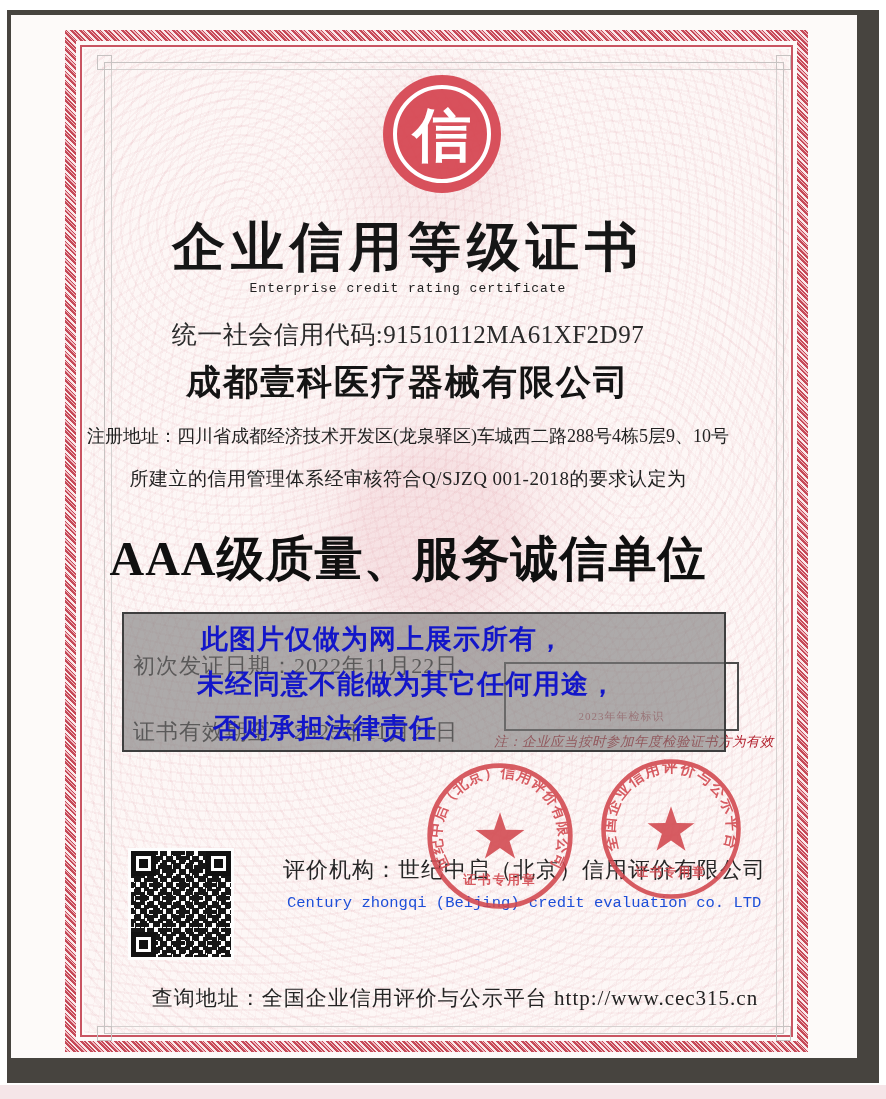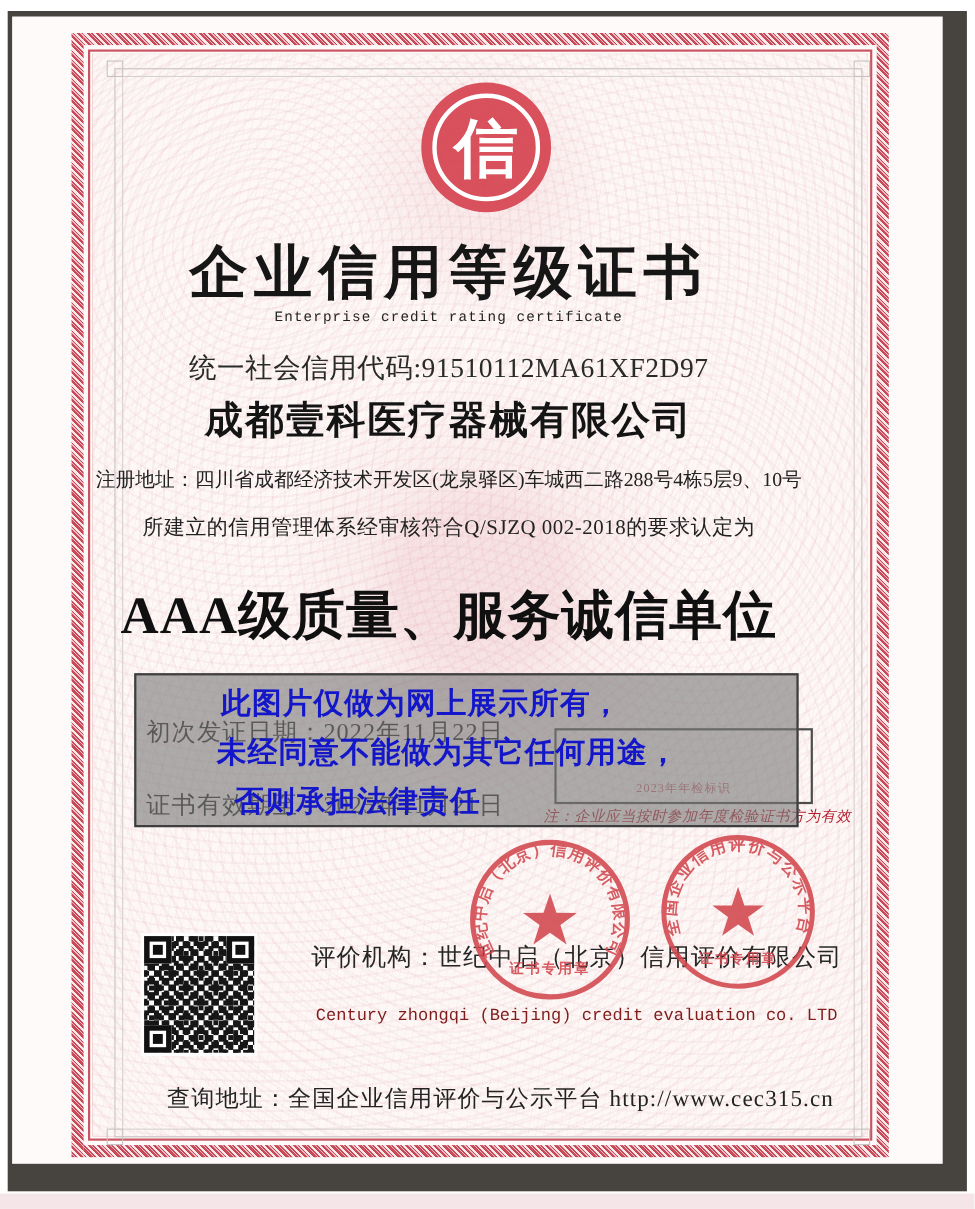--- a/index.html
+++ b/index.html
@@ -67,21 +67,21 @@
   .note { left:494px; top:733px; font-size:13.5px; font-weight:normal; font-style:italic; color:#b3222e; z-index:30; letter-spacing:.5px; }
 
   .overlay { left:122px; top:612px; width:604px; height:140px; background:rgba(124,122,123,.62); border:2px solid #3e3e3e; z-index:40; }
   .wmark { font-size:27px; font-weight:bold; color:#1316c9; z-index:50; font-family:"Liberation Sans","DejaVu Sans",sans-serif; letter-spacing:1px; }
   .wm1 { left:201px; top:621px; } .wm2 { left:197px; top:666px; } .wm3 { left:213px; top:710px; }
 
   .seal { z-index:60; opacity:.88; }
   .sealL { left:424px; top:760px; } .sealR { left:598px; top:756px; }
 
   .evalzh { top:855px; left:283px; font-size:22px; color:#262626; z-index:20; letter-spacing:1px; }
-  .evalen { top:894px; left:287px; font-size:15.5px; color:#7f1d1d; z-index:20; font-family:"Liberation Mono","DejaVu Sans Mono",monospace;margin-top:20px; }
+  .evalen { top:894px; left:287px; font-size:15.5px; color:#1d4ed8; z-index:20; font-family:"Liberation Mono","DejaVu Sans Mono",monospace; }
 
   .qr { left:128px; top:848px; width:106px; height:112px; background:#fdfdfd; z-index:30; }
   .qr-body { position:absolute; inset:3px;
     background-image:
       repeating-conic-gradient(#161616 0% 25%, transparent 0% 50%),
       repeating-conic-gradient(#161616 0% 25%, transparent 0% 50%);
     background-size: 9px 9px, 13px 13px;
     background-position: 0 0, 3px 5px;
   }
   .finder { position:absolute; width:25px; height:25px; border:5px solid #111; background:#fff; }
@@ -117,21 +117,21 @@
     <circle cx="0" cy="0" r="47" fill="none" stroke="#ffffff" stroke-width="4"></circle>
     <text x="0" y="1" text-anchor="middle" dominant-baseline="central" font-size="58" font-weight="bold" fill="#ffffff">信</text>
   </svg>
 </div>
 
 <div class="abs ctr title content-layer">企业信用等级证书</div>
 <div class="abs ctr subtitle content-layer">Enterprise credit rating certificate</div>
 <div class="abs ctr codeline content-layer">统一社会信用代码:91510112MA61XF2D97</div>
 <div class="abs ctr company content-layer">成都壹科医疗器械有限公司</div>
 <div class="abs ctr address content-layer">注册地址：四川省成都经济技术开发区(龙泉驿区)车城西二路288号4栋5层9、10号</div>
-<div class="abs ctr conform content-layer">所建立的信用管理体系经审核符合Q/SJZQ 002-2018的要求认定为</div>
+<div class="abs ctr conform content-layer">所建立的信用管理体系经审核符合Q/SJZQ 001-2018的要求认定为</div>
 <div class="abs ctr rating content-layer">AAA级质量、服务诚信单位</div>
 
 <div class="abs dateline issue">初次发证日期：2022年11月22日</div>
 <div class="abs dateline valid">证书有效期至：2025年11月21日</div>
 
 <div class="abs annual">
   <div class="cell">
     <div class="lbl">2023年年检标识</div>
   </div>
 </div>

